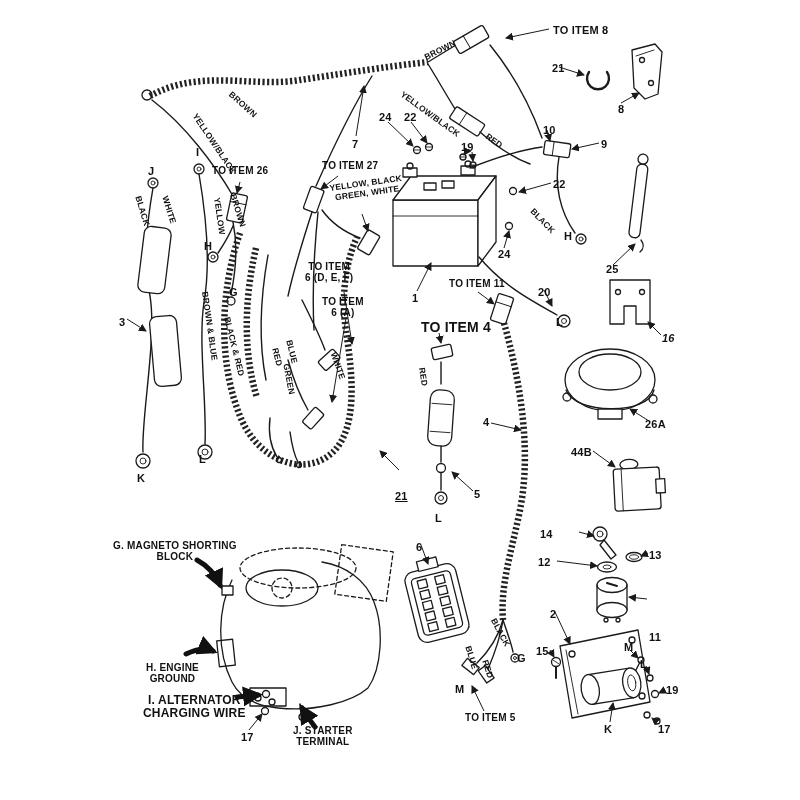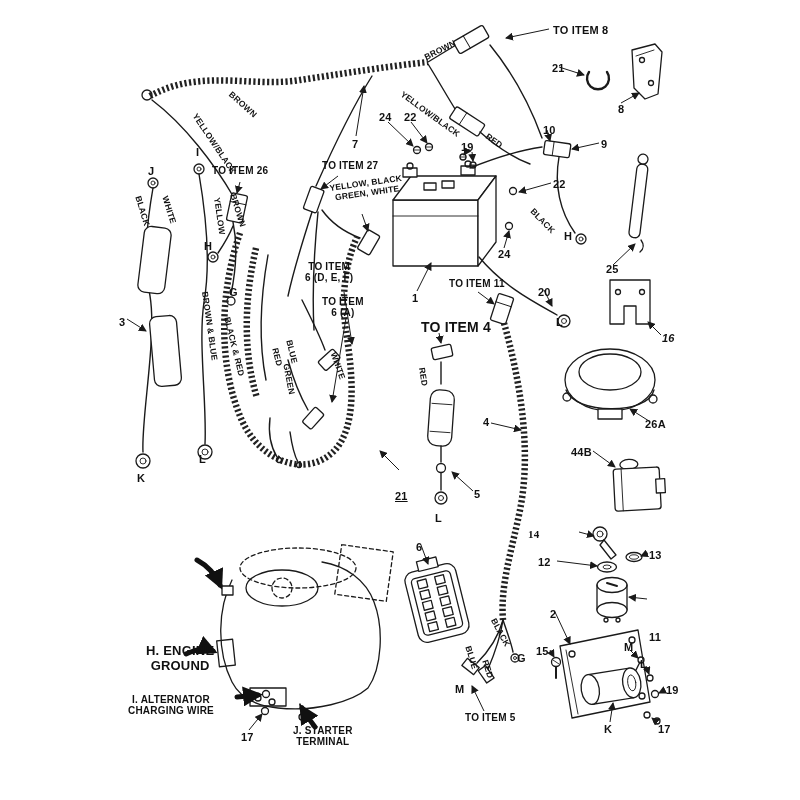--- a/index.html
+++ b/index.html
@@ -400,40 +400,42 @@
 6 (D, E, F)</div>
       <div class="diagram-label center" style="left: 322px; top: 296px; font-size: 10px;">TO ITEM
 6 (A)</div>
       <div class="diagram-label" style="left: 395px; top: 490px; text-decoration: underline;">21</div>
       <div class="diagram-label" style="left: 474px; top: 488px;">5</div>
       <div class="diagram-label" style="left: 435px; top: 512px;">L</div>
       <div class="diagram-label" style="left: 137px; top: 472px;">K</div>
       <div class="diagram-label" style="left: 199px; top: 453px;">L</div>
       <div class="diagram-label" style="left: 645px; top: 418px;">26A</div>
       <div class="diagram-label" style="left: 571px; top: 446px;">44B</div>
-      <div class="diagram-label" style="left: 528px; top: 528px; font-family: Liberation Serif, serif;">14</div>
+      <div class="diagram-label" style="left: 540px; top: 528px;">14</div>
       <div class="diagram-label" style="left: 649px; top: 549px;">13</div>
       <div class="diagram-label" style="left: 538px; top: 556px;">12</div>
       <div class="diagram-label" style="left: 649px; top: 596px; margin-top: 35px;">11</div>
       <div class="diagram-label" style="left: 550px; top: 608px;">2</div>
       <div class="diagram-label" style="left: 536px; top: 645px;">15</div>
       <div class="diagram-label" style="left: 624px; top: 641px;">M</div>
       <div class="diagram-label" style="left: 640px; top: 658px;">L</div>
       <div class="diagram-label" style="left: 666px; top: 684px;">19</div>
       <div class="diagram-label" style="left: 604px; top: 723px;">K</div>
       <div class="diagram-label" style="left: 658px; top: 723px;">17</div>
       <div class="diagram-label" style="left: 416px; top: 541px;">6</div>
       <div class="diagram-label" style="left: 483px; top: 416px;">4</div>
       <div class="diagram-label" style="left: 241px; top: 731px;">17</div>
       <div class="diagram-label" style="left: 455px; top: 683px;">M</div>
       <div class="diagram-label" style="left: 517px; top: 652px;">G</div>
       <div class="diagram-label" style="left: 465px; top: 712px; font-size: 10px; text-align: center;">TO ITEM 5</div>
-      <div class="diagram-label center" style="left: 146px; top: 644px; font-size: 13px;">H. ENGINE
+      <div class="diagram-label center" style="left: 113px; top: 540px; font-size: 10px;">G. MAGNETO SHORTING
+BLOCK</div>
+      <div class="diagram-label center" style="left: 146px; top: 662px; font-size: 10px;">H. ENGINE
 GROUND</div>
-      <div class="diagram-label center" style="left: 128px; top: 694px; font-size: 10px;">I. ALTERNATOR
+      <div class="diagram-label center" style="left: 143px; top: 694px; font-size: 12px;">I. ALTERNATOR
 CHARGING WIRE</div>
       <div class="diagram-label center" style="left: 293px; top: 725px; font-size: 10px;">J. STARTER
 TERMINAL</div>
       <div class="diagram-label" style="left: 423px; top: 54px; font-size: 8.5px; transform: rotate(-27deg);">BROWN</div>
       <div class="diagram-label" style="left: 404px; top: 90px; font-size: 8.5px; transform: rotate(36deg);">YELLOW/BLACK</div>
       <div class="diagram-label" style="left: 489px; top: 132px; font-size: 8.5px; transform: rotate(36deg);">RED</div>
       <div class="diagram-label" style="left: 233px; top: 90px; font-size: 8.5px; transform: rotate(42deg);">BROWN</div>
       <div class="diagram-label" style="left: 198px; top: 112px; font-size: 8.5px; transform: rotate(56deg);">YELLOW/BLACK</div>
       <div class="diagram-label" style="left: 142px; top: 195px; font-size: 8.5px; transform: rotate(73deg);">BLACK</div>
       <div class="diagram-label" style="left: 169px; top: 195px; font-size: 8.5px; transform: rotate(73deg);">WHITE</div>

